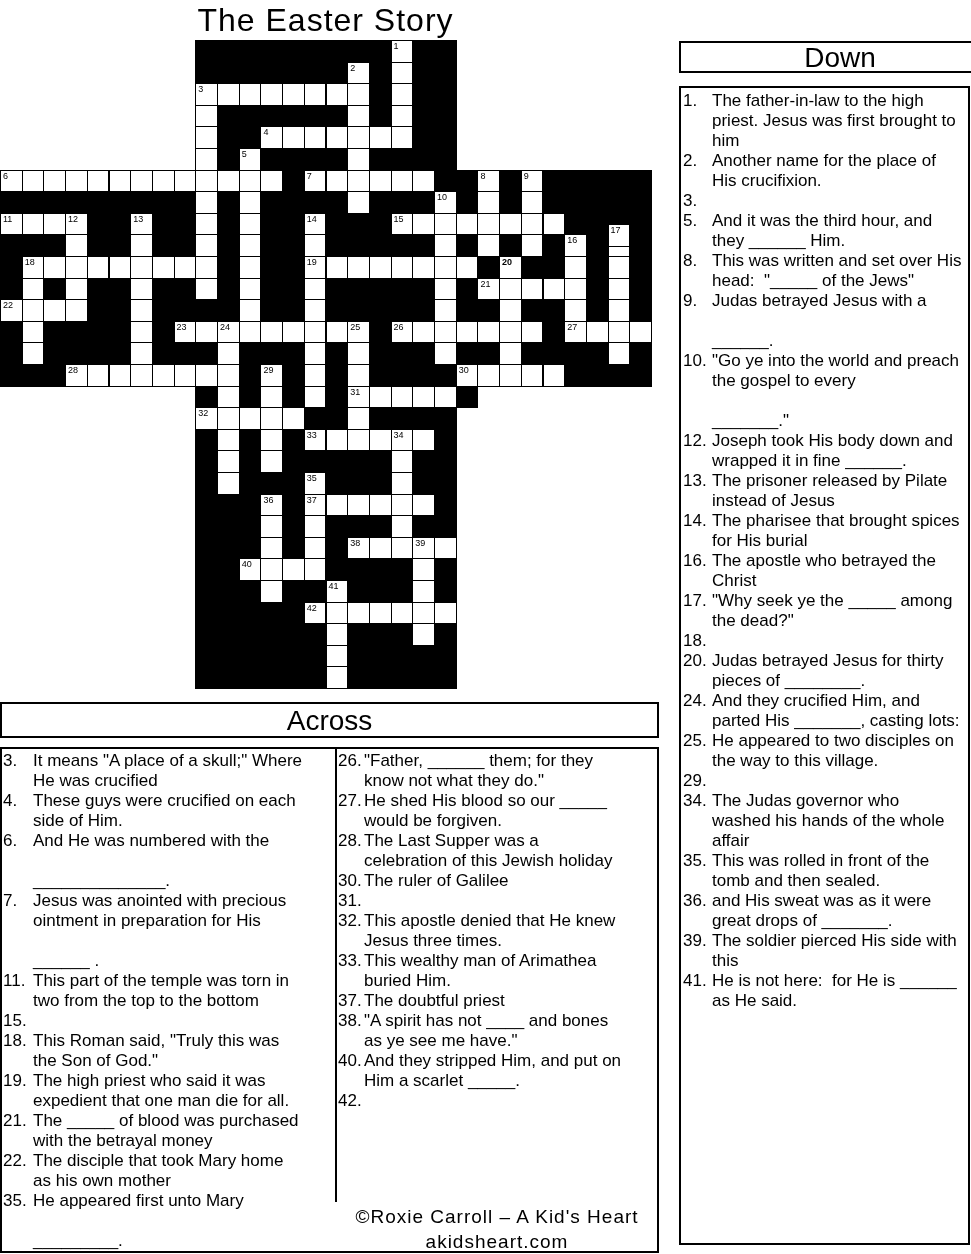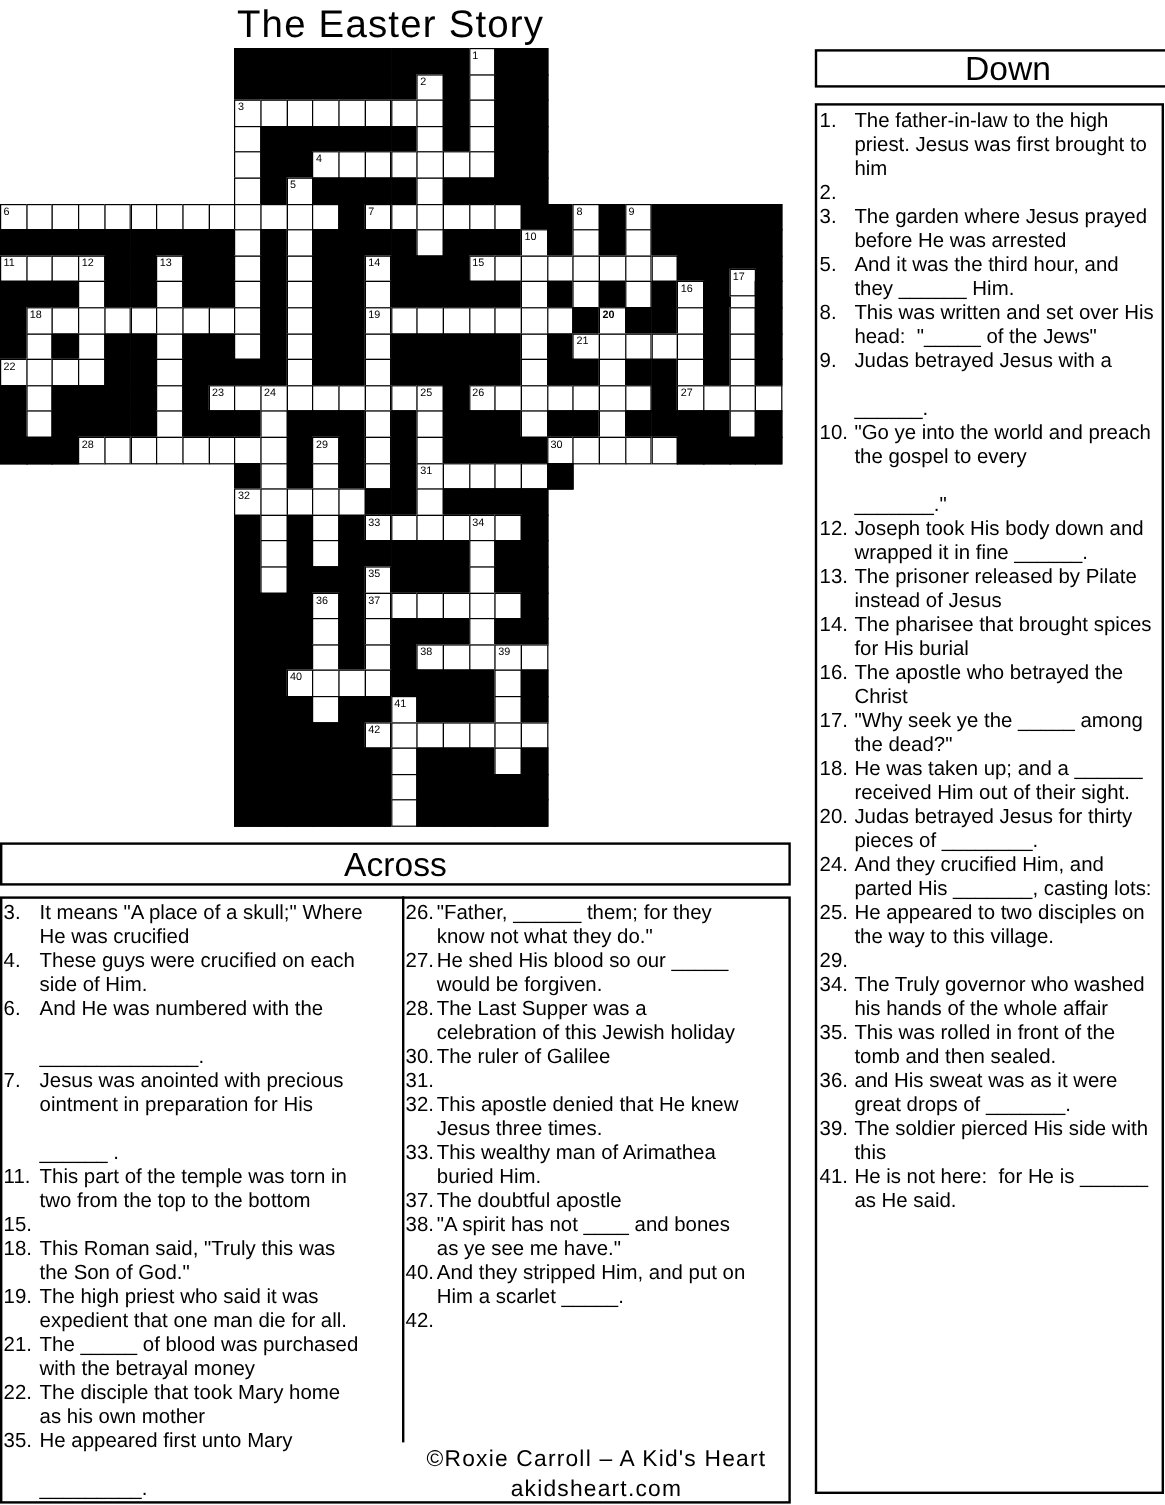--- a/index.html
+++ b/index.html
@@ -697,24 +697,24 @@
   <span>Down</span>
 </div>
 <div id="down-box"></div>
 <div id="down-list" class="cluelist">
     <div class="clue">
       <div class="num">1.</div>
       <div class="txt">The father-in-law to the high priest. Jesus was first brought to him</div>
     </div>
     <div class="clue">
       <div class="num">2.</div>
+      <div class="txt">Another name for the place of His crucifixion.</div>
     </div>
     <div class="clue">
       <div class="num">3.</div>
-      <div class="txt">The garden where Jesus prayed before He was arrested</div>
     </div>
     <div class="clue">
       <div class="num">5.</div>
       <div class="txt">And it was the third hour, and they ______ Him.</div>
     </div>
     <div class="clue">
       <div class="num">8.</div>
       <div class="txt">This was written and set over His head:  "_____ of the Jews"</div>
     </div>
     <div class="clue">
@@ -744,40 +744,39 @@
     <div class="clue">
       <div class="num">16.</div>
       <div class="txt">The apostle who betrayed the Christ</div>
     </div>
     <div class="clue">
       <div class="num">17.</div>
       <div class="txt">"Why seek ye the _____ among the dead?"</div>
     </div>
     <div class="clue">
       <div class="num">18.</div>
-      <div class="txt">He was taken up; and a ______ received Him out of their sight.</div>
     </div>
     <div class="clue">
       <div class="num">20.</div>
       <div class="txt">Judas betrayed Jesus for thirty pieces of ________.</div>
     </div>
     <div class="clue">
       <div class="num">24.</div>
       <div class="txt">And they crucified Him, and parted His _______, casting lots:</div>
     </div>
     <div class="clue">
       <div class="num">25.</div>
       <div class="txt">He appeared to two disciples on the way to this village.</div>
     </div>
     <div class="clue">
       <div class="num">29.</div>
     </div>
     <div class="clue">
       <div class="num">34.</div>
-      <div class="txt">The Truly governor who washed his hands of the whole affair</div>
+      <div class="txt">The Judas governor who washed his hands of the whole affair</div>
     </div>
     <div class="clue">
       <div class="num">35.</div>
       <div class="txt">This was rolled in front of the tomb and then sealed.</div>
     </div>
     <div class="clue">
       <div class="num">36.</div>
       <div class="txt">and His sweat was as it were great drops of _______.</div>
     </div>
     <div class="clue">
@@ -869,21 +868,21 @@
     <div class="clue">
       <div class="num">32.</div>
       <div class="txt">This apostle denied that He knew Jesus three times.</div>
     </div>
     <div class="clue">
       <div class="num">33.</div>
       <div class="txt">This wealthy man of Arimathea buried Him.</div>
     </div>
     <div class="clue">
       <div class="num">37.</div>
-      <div class="txt">The doubtful apostle</div>
+      <div class="txt">The doubtful priest</div>
     </div>
     <div class="clue">
       <div class="num">38.</div>
       <div class="txt">"A spirit has not ____ and bones as ye see me have."</div>
     </div>
     <div class="clue">
       <div class="num">40.</div>
       <div class="txt">And they stripped Him, and put on Him a scarlet _____.</div>
     </div>
     <div class="clue">

